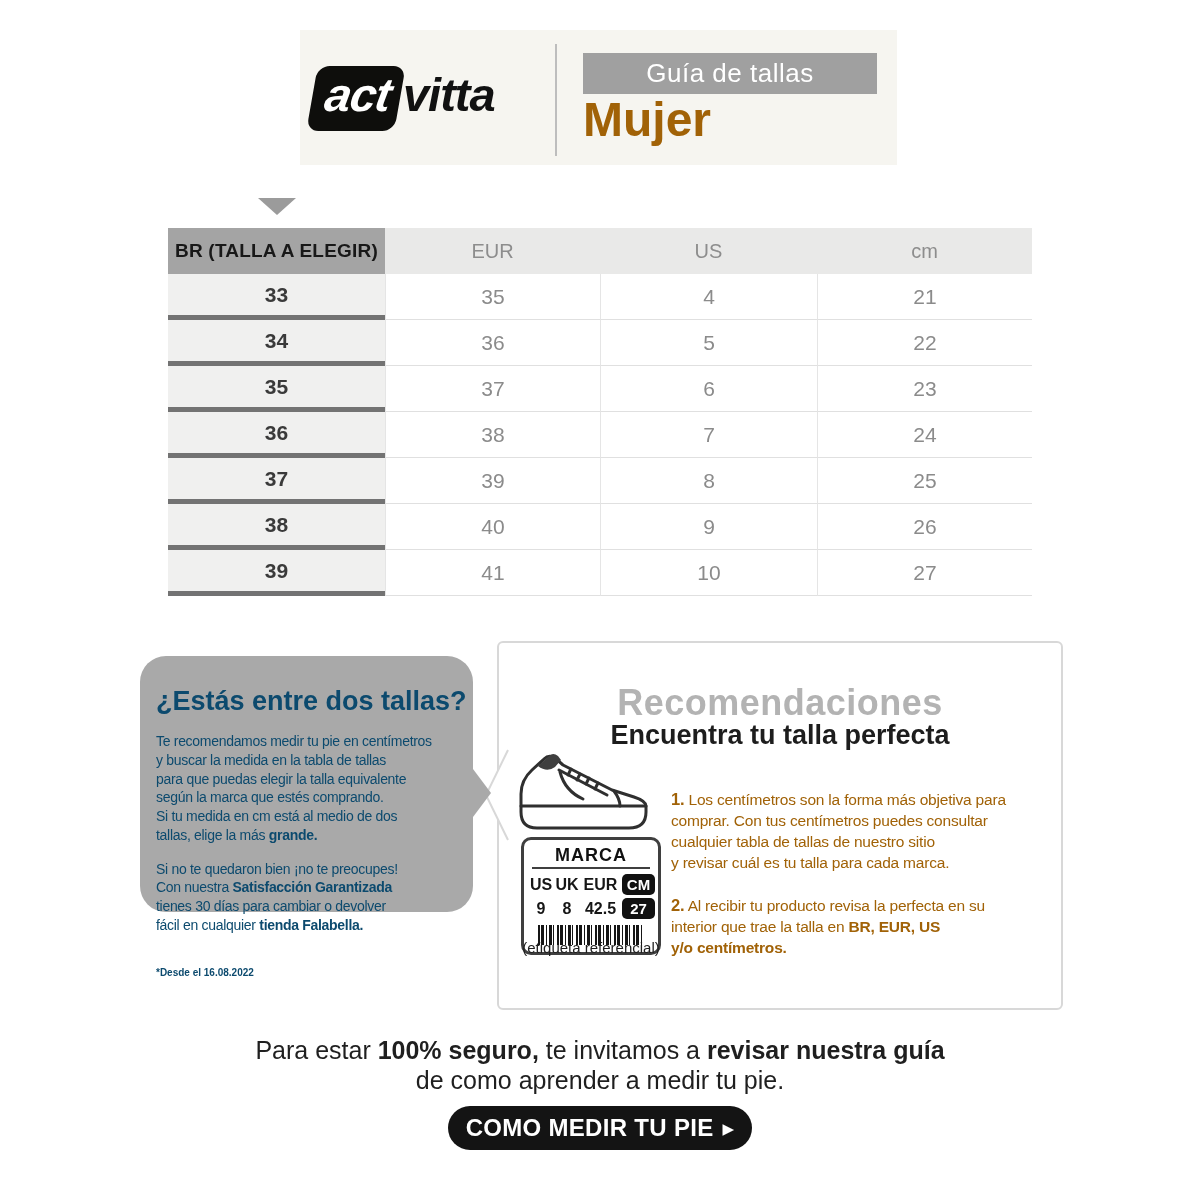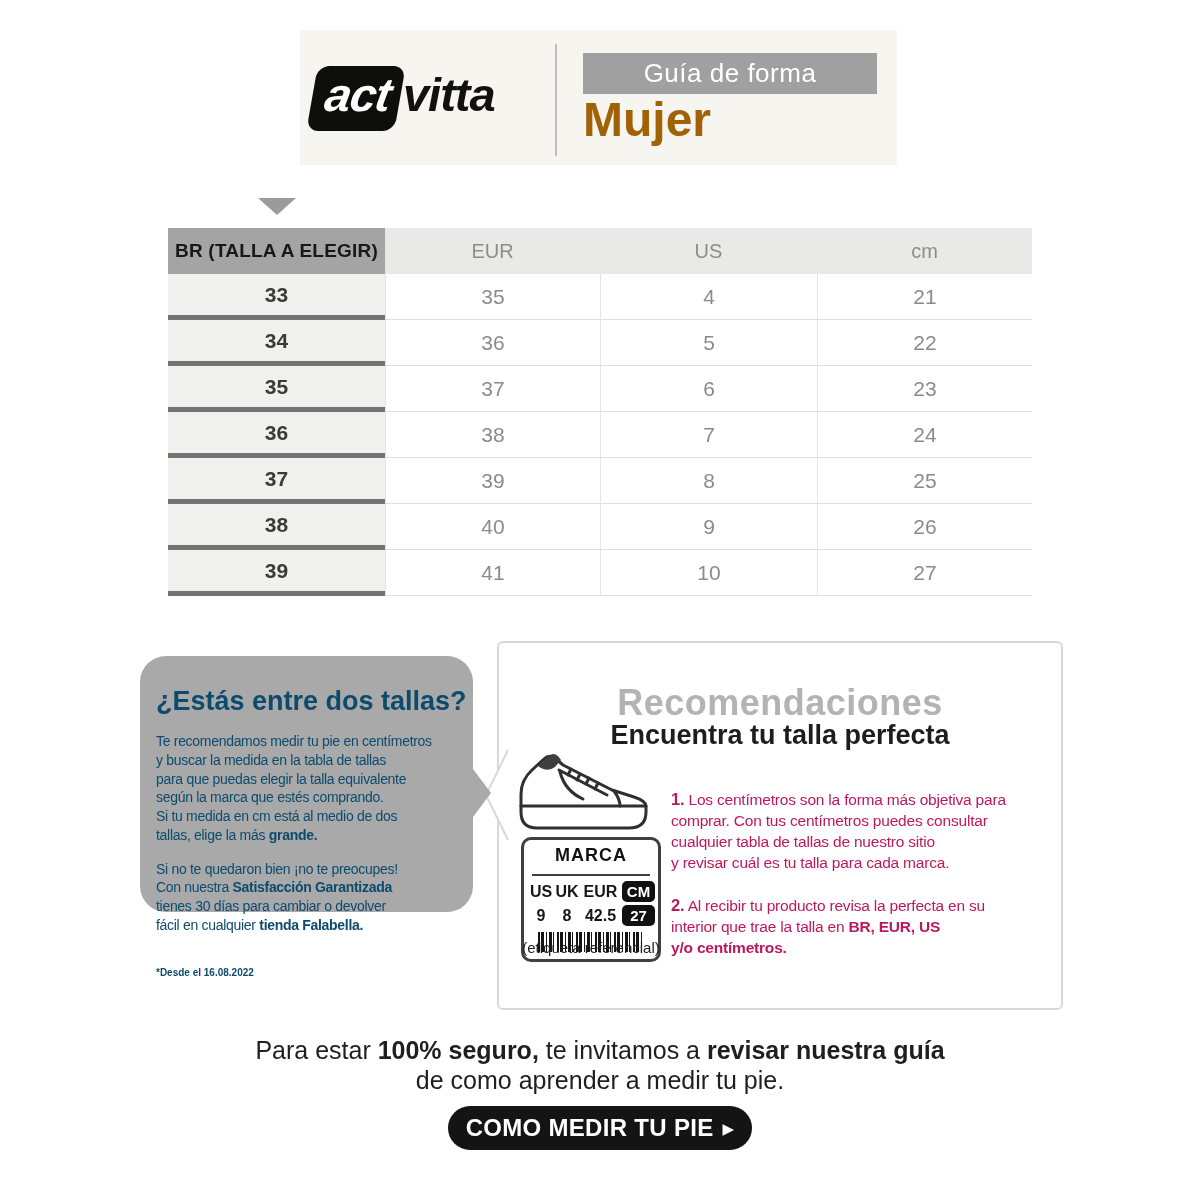--- a/index.html
+++ b/index.html
@@ -39,30 +39,30 @@
   .bubble-tail { position:absolute; left:470px; top:765px; width:0; height:0;
     border-top:28px solid transparent; border-bottom:28px solid transparent; border-left:21px solid #a9a9a9; }
 
   
   .panel { position:absolute; left:497px; top:641px; width:566px; height:369px; background:#ffffff;
     border:2px solid #d8d8d8; border-radius:6px; box-sizing:border-box; }
   .panel-notch { position:absolute; left:481px; top:749px; }
   .rec-title { position:absolute; left:0; right:0; top:39px; text-align:center; font-size:36px; font-weight:bold; color:#b3b3b3; letter-spacing:0.5px; }
   .rec-subtitle { position:absolute; left:0; right:0; top:77px; text-align:center; font-size:27px; font-weight:bold; color:#1d1d1d; }
   .sneaker { position:absolute; left:16px; top:96px; }
-  .rec-item { position:absolute; left:172px; width:392px; font-size:15.5px; line-height:21px; letter-spacing:-0.2px; color:#be185d; white-space:pre-line; }
+  .rec-item { position:absolute; left:172px; width:392px; font-size:15.5px; line-height:21px; letter-spacing:-0.2px; color:#a16207; white-space:pre-line; }
   .rec-item .num { font-size:16.5px; }
   .rec-item1 { top:146px; }
   .rec-item2 { top:252px; }
 
   
   .size-label { position:absolute; left:22px; top:194px; width:140px; background:#ffffff;
     border:3px solid #3f3f3f; border-radius:10px; box-sizing:border-box; padding:5px 6px 7px; }
   .label-brand { text-align:center; font-weight:bold; font-size:18px; letter-spacing:1px; color:#111;
-    padding-bottom:8px; border-bottom:2px solid #3f3f3f; margin:0 2px; }
+    padding-bottom:1px; border-bottom:2px solid #3f3f3f; margin:0 2px; }
   .label-grid { display:grid; grid-template-columns:28px 24px 43px 33px; justify-content:center; align-items:center; row-gap:3px; column-gap:0; margin-top:5px; }
   .label-grid span { font-weight:bold; font-size:16px; text-align:center; color:#161616; }
   .label-grid .cm-box { background:#111111; color:#ffffff; border-radius:5px; font-size:15px; padding:2px 0; }
   .label-barcode { height:20px; margin:6px 8px 0; background:repeating-linear-gradient(90deg,
       #151515 0px, #151515 2px, #ffffff 2px, #ffffff 3px,
       #151515 3px, #151515 6px, #ffffff 6px, #ffffff 8px,
       #151515 8px, #151515 9px, #ffffff 9px, #ffffff 11px,
       #151515 11px, #151515 14px, #ffffff 14px, #ffffff 15px,
       #151515 15px, #151515 16px, #ffffff 16px, #ffffff 19px); }
   .label-caption { position:absolute; left:12px; top:296px; width:160px; text-align:center; font-size:15px; color:#1e1e1e; }
@@ -77,21 +77,21 @@
   .cta .arrow { font-size:15px; margin-top:2px; }
 </style>
 </head>
 <body>
 
 <div class="page">
 
   <div class="brand-header">
     <div class="logo"><span class="logo-act">act</span><span>vitta</span></div>
     <div class="header-divider"></div>
-    <div class="size-guide-tag">Guía de forma</div>
+    <div class="size-guide-tag">Guía de tallas</div>
     <div class="page-title">Mujer</div>
   </div>
 
   <div class="table-pointer"></div>
 
   <div class="size-table">
     <div class="tr">
       <div class="cell th0">BR (TALLA A ELEGIR)</div>
       <div class="cell th">EUR</div>
       <div class="cell th">US</div>

